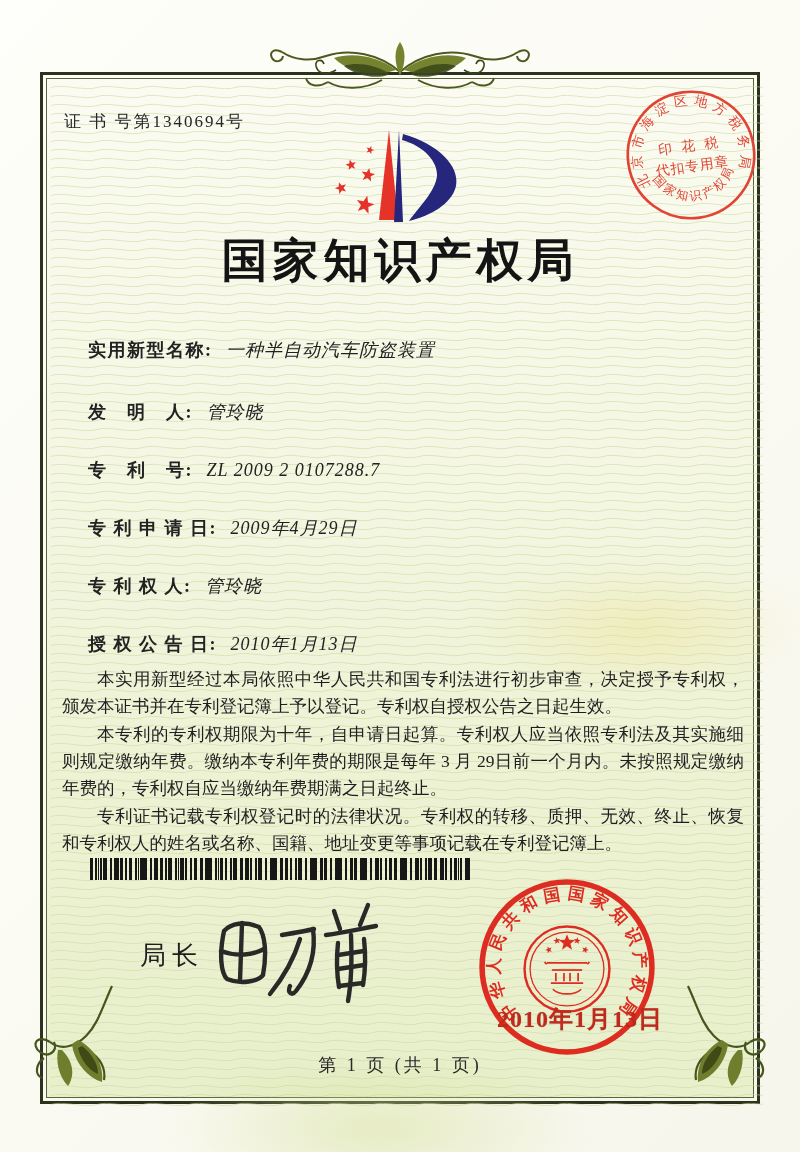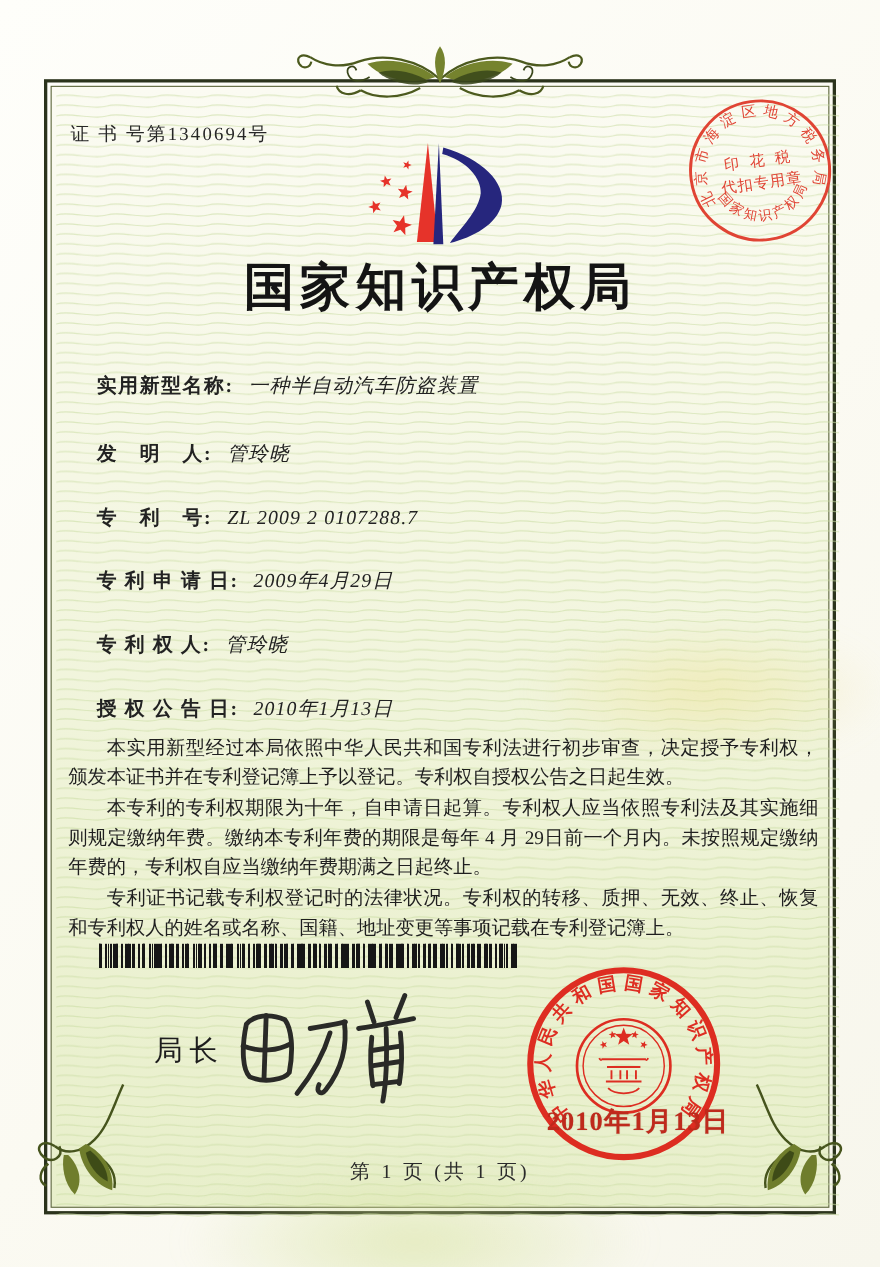--- a/index.html
+++ b/index.html
@@ -199,21 +199,21 @@
     <span class="lbl">专 利 权 人:</span>
     <span class="val">管玲晓</span>
   </div>
   <div class="field" style="top:632px">
     <span class="lbl">授 权 公 告 日:</span>
     <span class="val">2010年1月13日</span>
   </div>
 
   <div class="paras">
     <p>本实用新型经过本局依照中华人民共和国专利法进行初步审查，决定授予专利权，颁发本证书并在专利登记簿上予以登记。专利权自授权公告之日起生效。</p>
-    <p>本专利的专利权期限为十年，自申请日起算。专利权人应当依照专利法及其实施细则规定缴纳年费。缴纳本专利年费的期限是每年 4 月 29日前一个月内。未按照规定缴纳年费的，专利权自应当缴纳年费期满之日起终止。</p>
+    <p>本专利的专利权期限为十年，自申请日起算。专利权人应当依照专利法及其实施细则规定缴纳年费。缴纳本专利年费的期限是每年 3 月 29日前一个月内。未按照规定缴纳年费的，专利权自应当缴纳年费期满之日起终止。</p>
     <p>专利证书记载专利权登记时的法律状况。专利权的转移、质押、无效、终止、恢复和专利权人的姓名或名称、国籍、地址变更等事项记载在专利登记簿上。</p>
   </div>
 
   <div class="barcode"></div>
 
   <div class="director-row">局长</div>
   <svg class="signature" width="178" height="112" viewBox="0 0 178 112" aria-label="signature">
     <g fill="none" stroke="#191919" stroke-width="4.4" stroke-linecap="round" stroke-linejoin="round" opacity=".92">
 
       <path d="M16,38 C11,62 13,80 19,86 C33,92 51,88 55,82 C59,60 57,42 51,34 C37,28 23,30 16,38 Z"></path>

